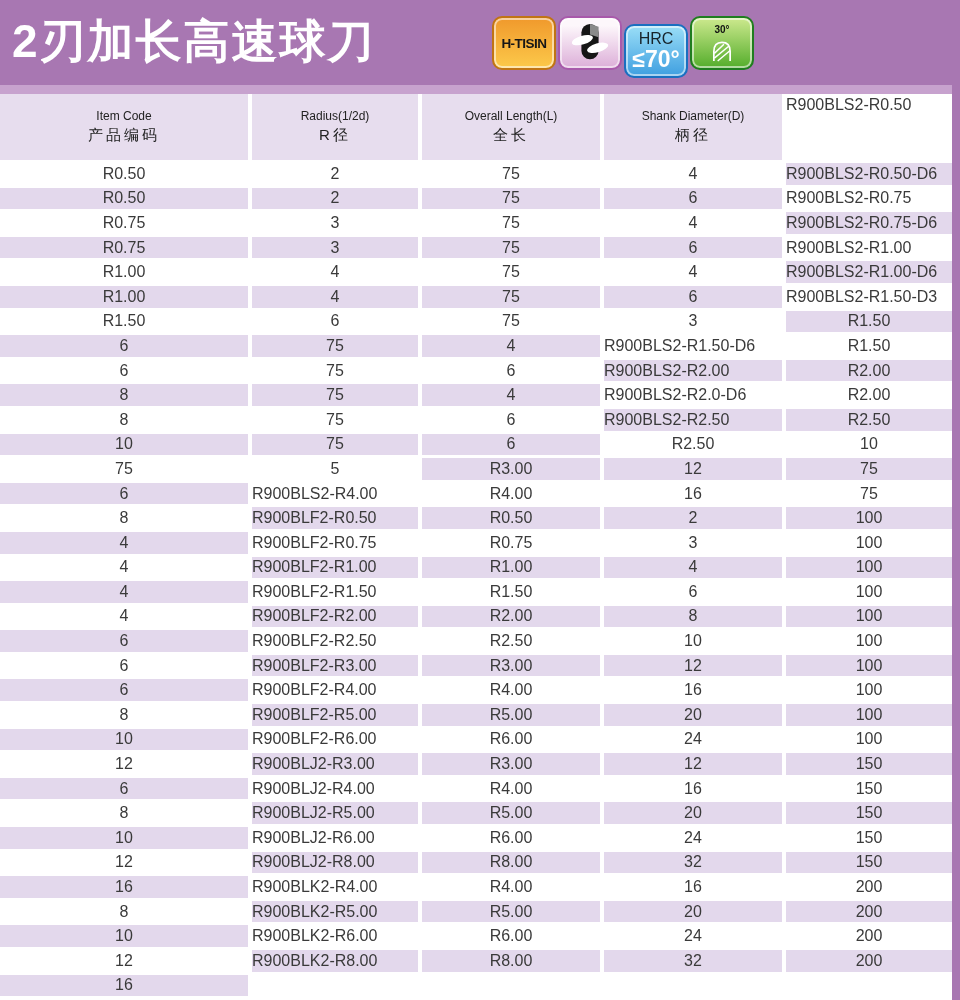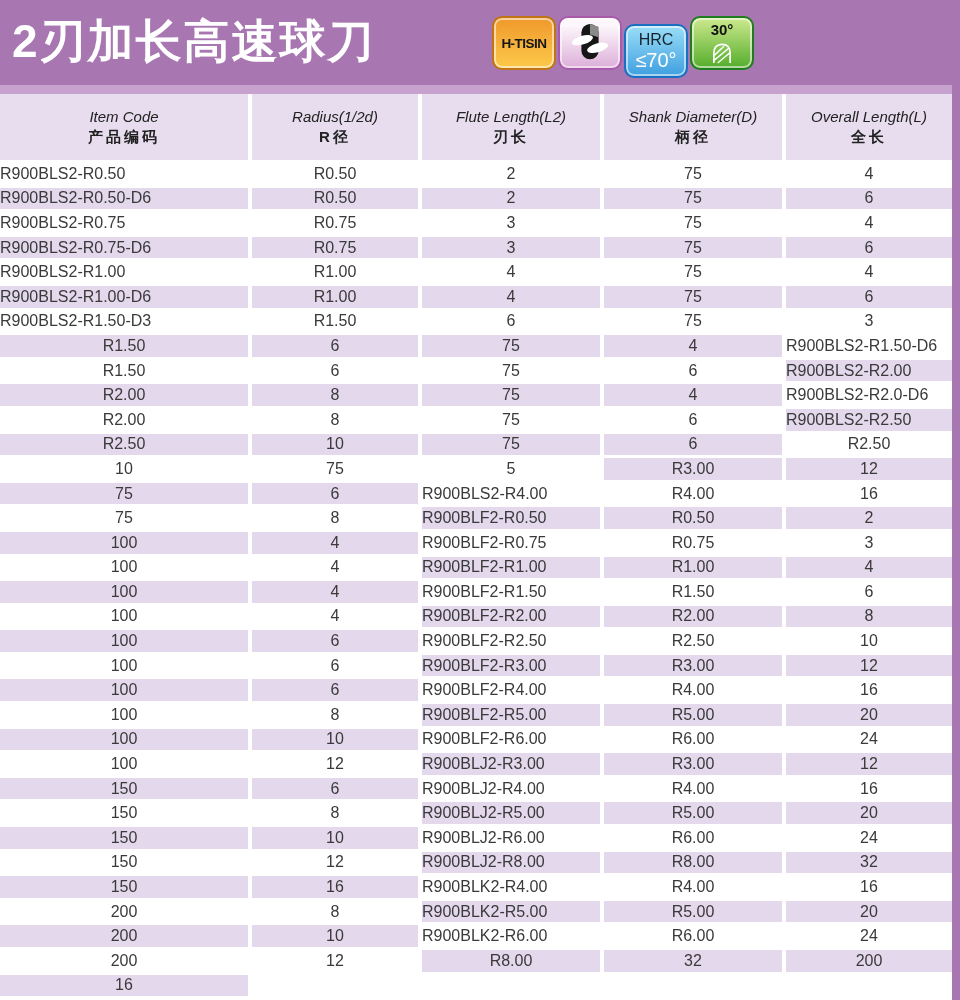--- a/index.html
+++ b/index.html
@@ -28,45 +28,45 @@
     width:64px;height:54px;border-radius:10px;border:2px solid #000;
     box-sizing:border-box;display:flex;flex-direction:column;
     align-items:center;justify-content:center;
     box-shadow:inset 0 0 0 2px rgba(255,255,255,.55);
   }
   .badge-orange{background:linear-gradient(180deg,#f0992c,#fcc94a);border-color:#c07414;}
   .badge-orange .coating-label{font-size:13.5px;font-weight:bold;color:#161616;letter-spacing:-0.5px;}
   .badge-pink{background:linear-gradient(180deg,#fdf7fb 15%,#dcaed8);border-color:#a85aab;}
   .badge-blue{background:linear-gradient(180deg,#9adef7,#3f9fe0);border-color:#1a6fc0;margin-top:8px;}
   .hrc-label{font-size:16px;color:#17242b;line-height:1.1;}
-  .hrc-value{font-size:20px;font-weight:normal;color:#fff;line-height:1.1;}
+  .hrc-value{font-size:23px;font-weight:bold;color:#fff;line-height:1.1;}
   .badge-green{background:linear-gradient(180deg,#cde98e,#54ad2b);border-color:#1f7d1f;}
-  .helix-value{font-size:15px;font-weight:bold;color:#111;line-height:1;margin-bottom:4px;}
+  .helix-value{font-size:10px;font-weight:bold;color:#111;line-height:1;margin-bottom:4px;}
   .sub-strip{
     position:absolute;top:85px;left:0;width:952px;height:9px;
     background:var(--strip-purple,#c7a2ce);
   }
   .right-stripe{
     position:absolute;top:0;right:0;width:8px;height:1000px;
     background:var(--brand-purple,#a877b2);
   }
   .spec-table{
     position:absolute;top:94px;left:0;width:952px;
     display:grid;
     grid-template-columns:248px 166px 178px 178px 166px;
     column-gap:4px;row-gap:3px;
     background:#fff;
   }
   .th{
     background:var(--header-lavender,#e7ddee);height:66px;
     display:flex;flex-direction:column;align-items:center;justify-content:center;
     color:#222;
   }
-  .th .en{font-size:15px;font-style:italic;}
-  .th .zh{font-size:15px;letter-spacing:3px;margin-top:3px;font-weight:bold;}
+  .th .en{font-size:12px;}
+  .th .zh{font-size:15px;letter-spacing:3px;margin-top:3px;}
   .cell{
     height:21.6px;display:flex;align-items:center;justify-content:center;
     font-size:16px;color:#3a3a3a;background:#fff;
   }
   .cell.code{justify-content:flex-start;box-sizing:border-box;text-align:center;}
   .cell.alt{background:var(--row-lavender,#e3d8ec);}
 </style>
 </head>
 <body>
 
@@ -103,30 +103,26 @@
 <div class="spec-table">
     <div class="th">
       <div class="en">Item Code</div>
       <div class="zh">产品编码</div>
     </div>
     <div class="th">
       <div class="en">Radius(1/2d)</div>
       <div class="zh">R径</div>
     </div>
     <div class="th">
-      <div class="en">Flute Length(L2)</div>
-      <div class="zh">刃长</div>
+      <div class="en">Overall Length(L)</div>
+      <div class="zh">全长</div>
     </div>
     <div class="th">
       <div class="en">Shank Diameter(D)</div>
       <div class="zh">柄径</div>
-    </div>
-    <div class="th">
-      <div class="en">Overall Length(L)</div>
-      <div class="zh">全长</div>
     </div>
     <div class="cell code">R900BLS2-R0.50</div>
     <div class="cell">R0.50</div>
     <div class="cell">2</div>
     <div class="cell">75</div>
     <div class="cell">4</div>
     <div class="cell code alt">R900BLS2-R0.50-D6</div>
     <div class="cell alt">R0.50</div>
     <div class="cell alt">2</div>
     <div class="cell alt">75</div>
@@ -276,19 +272,20 @@
     <div class="cell code alt">R900BLK2-R5.00</div>
     <div class="cell alt">R5.00</div>
     <div class="cell alt">20</div>
     <div class="cell alt">200</div>
     <div class="cell alt">10</div>
     <div class="cell code">R900BLK2-R6.00</div>
     <div class="cell">R6.00</div>
     <div class="cell">24</div>
     <div class="cell">200</div>
     <div class="cell">12</div>
+    <div class="cell code alt">R900BLK2-R8.00</div>
     <div class="cell alt">R8.00</div>
     <div class="cell alt">32</div>
     <div class="cell alt">200</div>
     <div class="cell alt">16</div>
   </div>
 
 <div class="right-stripe"></div>
 
 </body></html>

